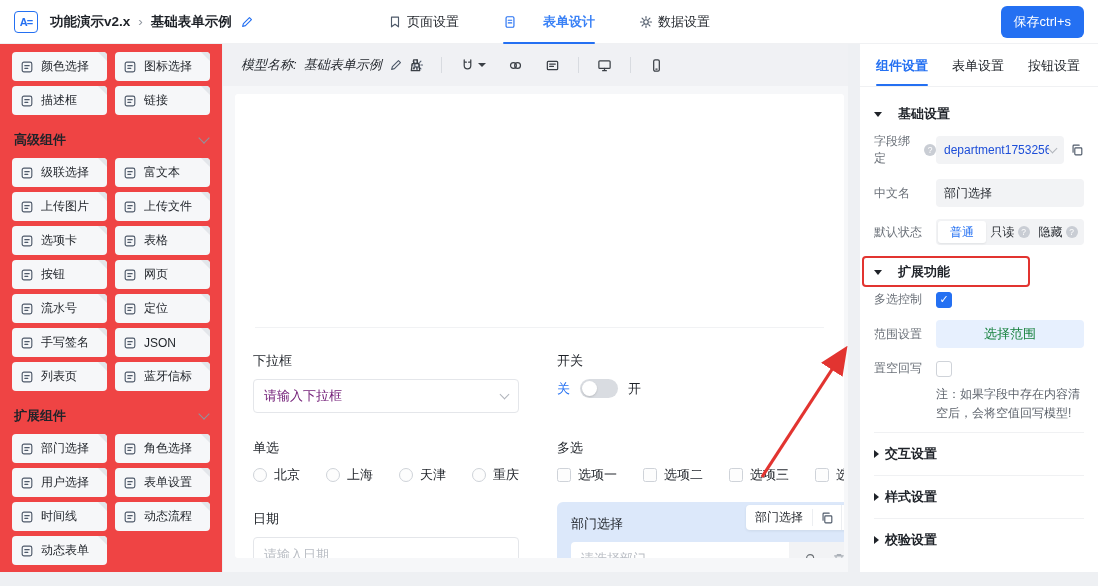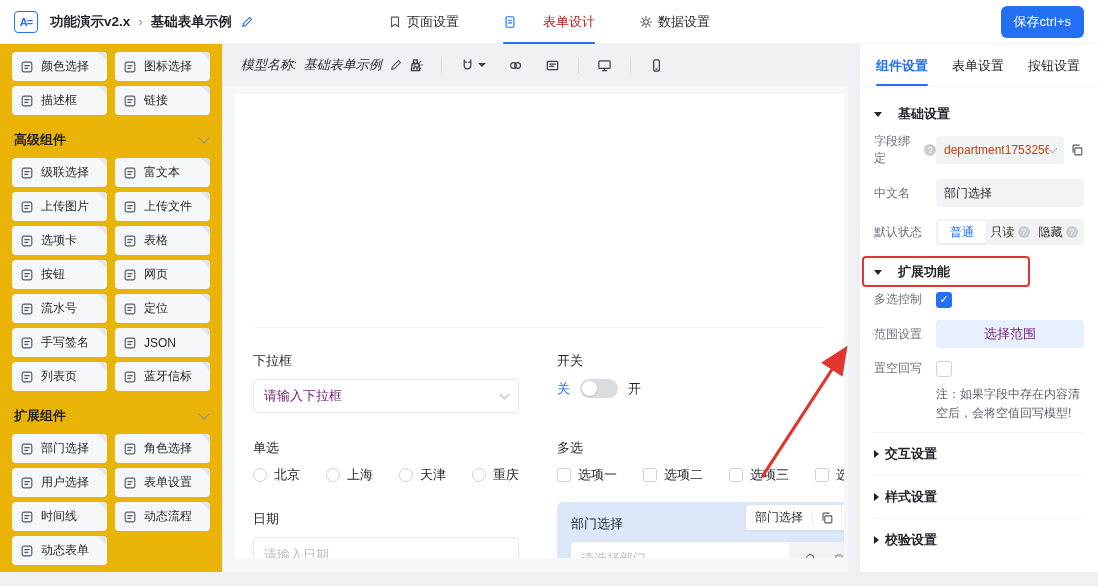--- a/index.html
+++ b/index.html
@@ -13,31 +13,31 @@
   .logo-box { width:24px; height:22px; border:1.5px solid #2470f2; border-radius:4px; color:#2470f2;
     font-size:11px; font-weight:bold; display:flex; align-items:center; justify-content:center; letter-spacing:-1px; }
   .crumb { display:flex; align-items:center; gap:8px; margin-left:12px; font-size:13.5px; color:#1f2329; font-weight:600; }
   .crumb .sep { color:#8f959e; font-weight:400; }
   .crumb .edit-ic { color:#2470f2; display:inline-flex; cursor:pointer; }
   .top-tabs { position:absolute; left:0; right:0; top:0; height:44px; display:flex; justify-content:center;
     align-items:center; gap:44px; pointer-events:none; }
   .top-tab { pointer-events:auto; position:relative; height:44px; display:flex; align-items:center; gap:5px;
     font-size:13px; color:#1f2329; cursor:pointer; }
   .top-tab .t-ic { display:inline-flex; color:#4e5969; }
-  .top-tab.active { color:#b91c1c; font-weight:400;gap:26px; }
+  .top-tab.active { color:#3b82f6; font-weight:700;gap:26px; }
   .top-tab.active .t-ic { color:#2470f2; }
   .top-tab.active::after { content:''; position:absolute; left:0; right:0; bottom:0; height:2.5px; background:#2470f2; border-radius:2px; }
   .save-btn { margin-left:auto; background:#2470f2; color:#fff; font-size:13px; border:none; border-radius:6px;
     padding:7px 13px; cursor:pointer;text-align:center; }
 
   
   .main { display:flex; height:528px; }
 
   
-  .sidebar { width:222px; background:#eab308; padding:8px 12px 0 12px; overflow:hidden; }
+  .sidebar { width:222px; background:#ef4444; padding:8px 12px 0 12px; overflow:hidden; }
   .sb-grid { display:grid; grid-template-columns:1fr 1fr; gap:5px 8px; }
   .sb-card { position:relative; height:29px; background:#f6f7f9; border-radius:4px; display:flex; align-items:center;
     gap:7px; padding:0 8px; font-size:12px; color:#1f2329; cursor:grab; overflow:hidden; }
   .sb-card::after { content:''; position:absolute; top:0; right:0; border-top:9px solid #e3e6ea;
     border-left:9px solid transparent; }
   .sb-card .c-ic { display:inline-flex; color:#4e5969; flex:none; }
   .sb-head { display:flex; align-items:center; justify-content:space-between; margin:16px 2px 9px 2px; }
   .sb-head .g-title { font-size:13px; font-weight:bold; color:#1f2329; }
   .sb-head .chev { width:8px; height:8px; border-right:1.5px solid #8f959e; border-bottom:1.5px solid #8f959e;
     transform:rotate(45deg); margin-top:-4px; cursor:pointer; }
@@ -106,33 +106,33 @@
   .tri-dn { width:0; height:0; border-left:4.5px solid transparent; border-right:4.5px solid transparent;
     border-top:5.5px solid #1f2329; }
   .tri-rt { width:0; height:0; border-top:4.5px solid transparent; border-bottom:4.5px solid transparent;
     border-left:5.5px solid #1f2329; }
   .rp-row { display:flex; align-items:center; margin-bottom:12px; }
   .rp-label { width:62px; flex:none; color:#6b7179; display:flex; align-items:center; gap:3px; }
   .rp-ctrl { flex:1; min-width:0; display:flex; align-items:center; gap:6px; }
   .qmark { width:12px; height:12px; border-radius:50%; background:#c9cdd4; color:#fff; font-size:8.5px;
     display:inline-flex; align-items:center; justify-content:center; flex:none; }
   .rp-select { flex:1; min-width:0; height:28px; background:#f2f3f5; border-radius:4px; display:flex; align-items:center;
-    padding:0 8px; color:#c2410c; cursor:pointer; }
+    padding:0 8px; color:#1d4ed8; cursor:pointer; }
   .rp-select .sel-txt { flex:1; overflow:hidden; white-space:nowrap; }
   .rp-input { flex:1; min-width:0; height:28px; background:#f2f3f5; border:none; border-radius:4px; padding:0 8px;
     font-size:12px; color:#1f2329; outline:none; font-family:inherit; }
   .copy-btn { display:inline-flex; color:#4e5969; cursor:pointer; flex:none; }
   .seg { flex:1; background:#f2f3f5; border-radius:4px; height:26px; display:flex; align-items:center; padding:2px; }
   .seg-item { flex:1; height:22px; display:flex; align-items:center; justify-content:center; gap:3px;
     font-size:12px; color:#1f2329; border-radius:3px; cursor:pointer; white-space:nowrap; }
   .seg-item.sel { background:#fff; color:#2470f2; box-shadow:0 1px 2px rgba(31,35,41,.08); }
   .cb { width:16px; height:16px; border:1px solid #cfd3d9; border-radius:3px; background:#fff; cursor:pointer; }
   .cb.checked { background:#2470f2; border-color:#2470f2; color:#fff; display:flex; align-items:center;
     justify-content:center; font-size:11px; }
-  .range-btn { flex:1; height:28px; background:#e7f0fe; border:none; border-radius:4px; color:#701a75;
+  .range-btn { flex:1; height:28px; background:#e7f0fe; border:none; border-radius:4px; color:#15803d;
     font-size:13px; cursor:pointer; font-family:inherit; }
   .note-txt { color:#5e646d; line-height:1.55; margin:6px 0 10px 62px; }
   .collapse-item { border-top:1px solid #f0f1f3; padding:12px 0; display:flex; align-items:center; gap:6px;
     font-size:13px; font-weight:bold; color:#1f2329; cursor:pointer; }
 
   
   .red-box { position:absolute; left:862px; top:256px; width:168px; height:31px; border:2.5px solid #e23430;
     border-radius:4px; pointer-events:none; z-index:50; }
   .anno-svg { position:absolute; left:0; top:0; width:1098px; height:586px; pointer-events:none; z-index:51; }
 

